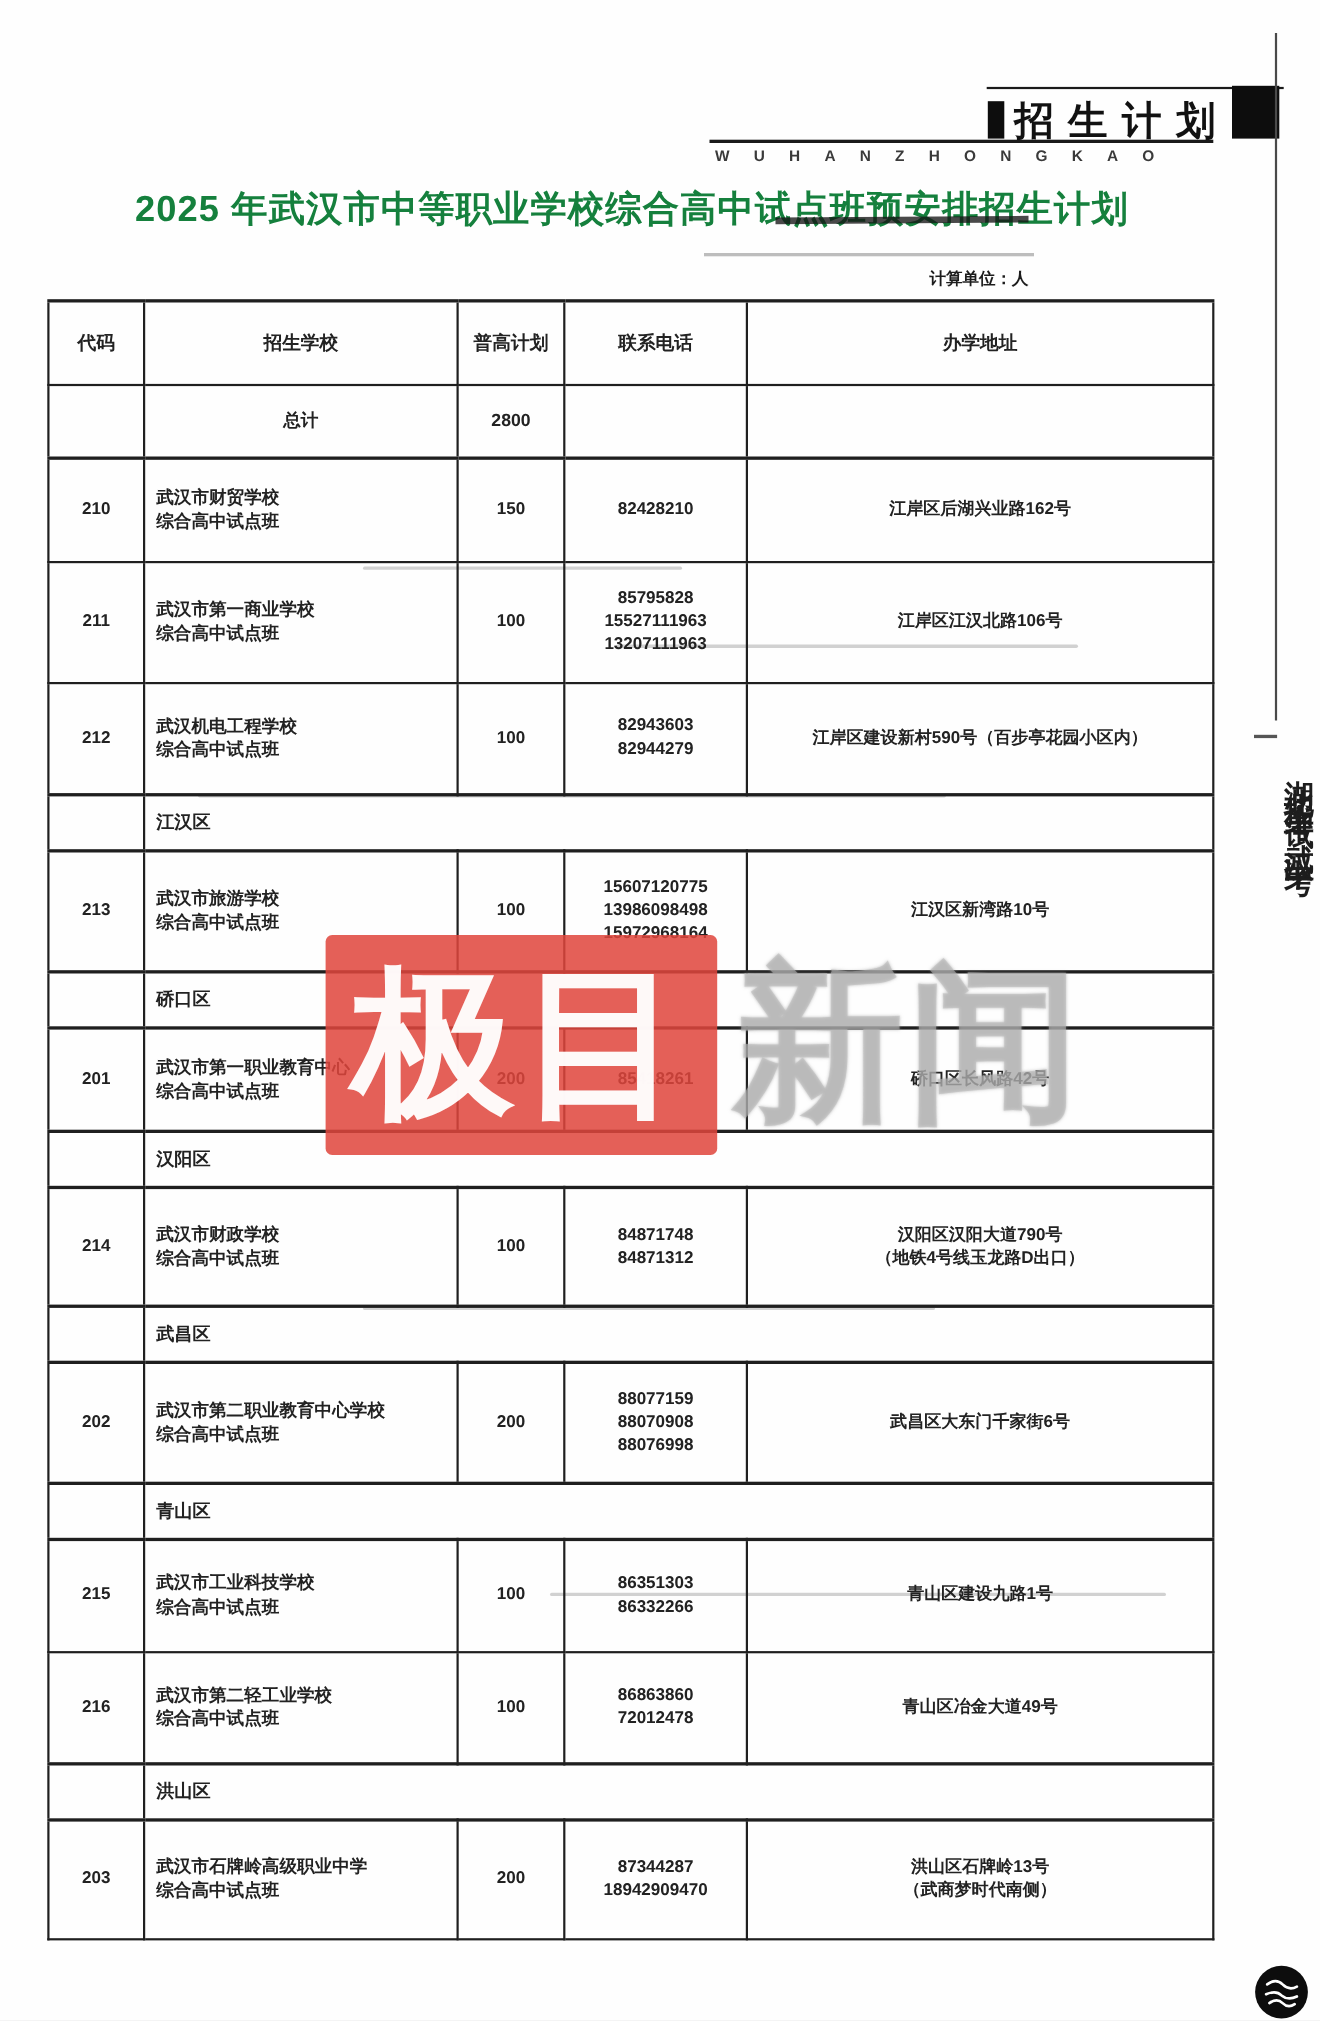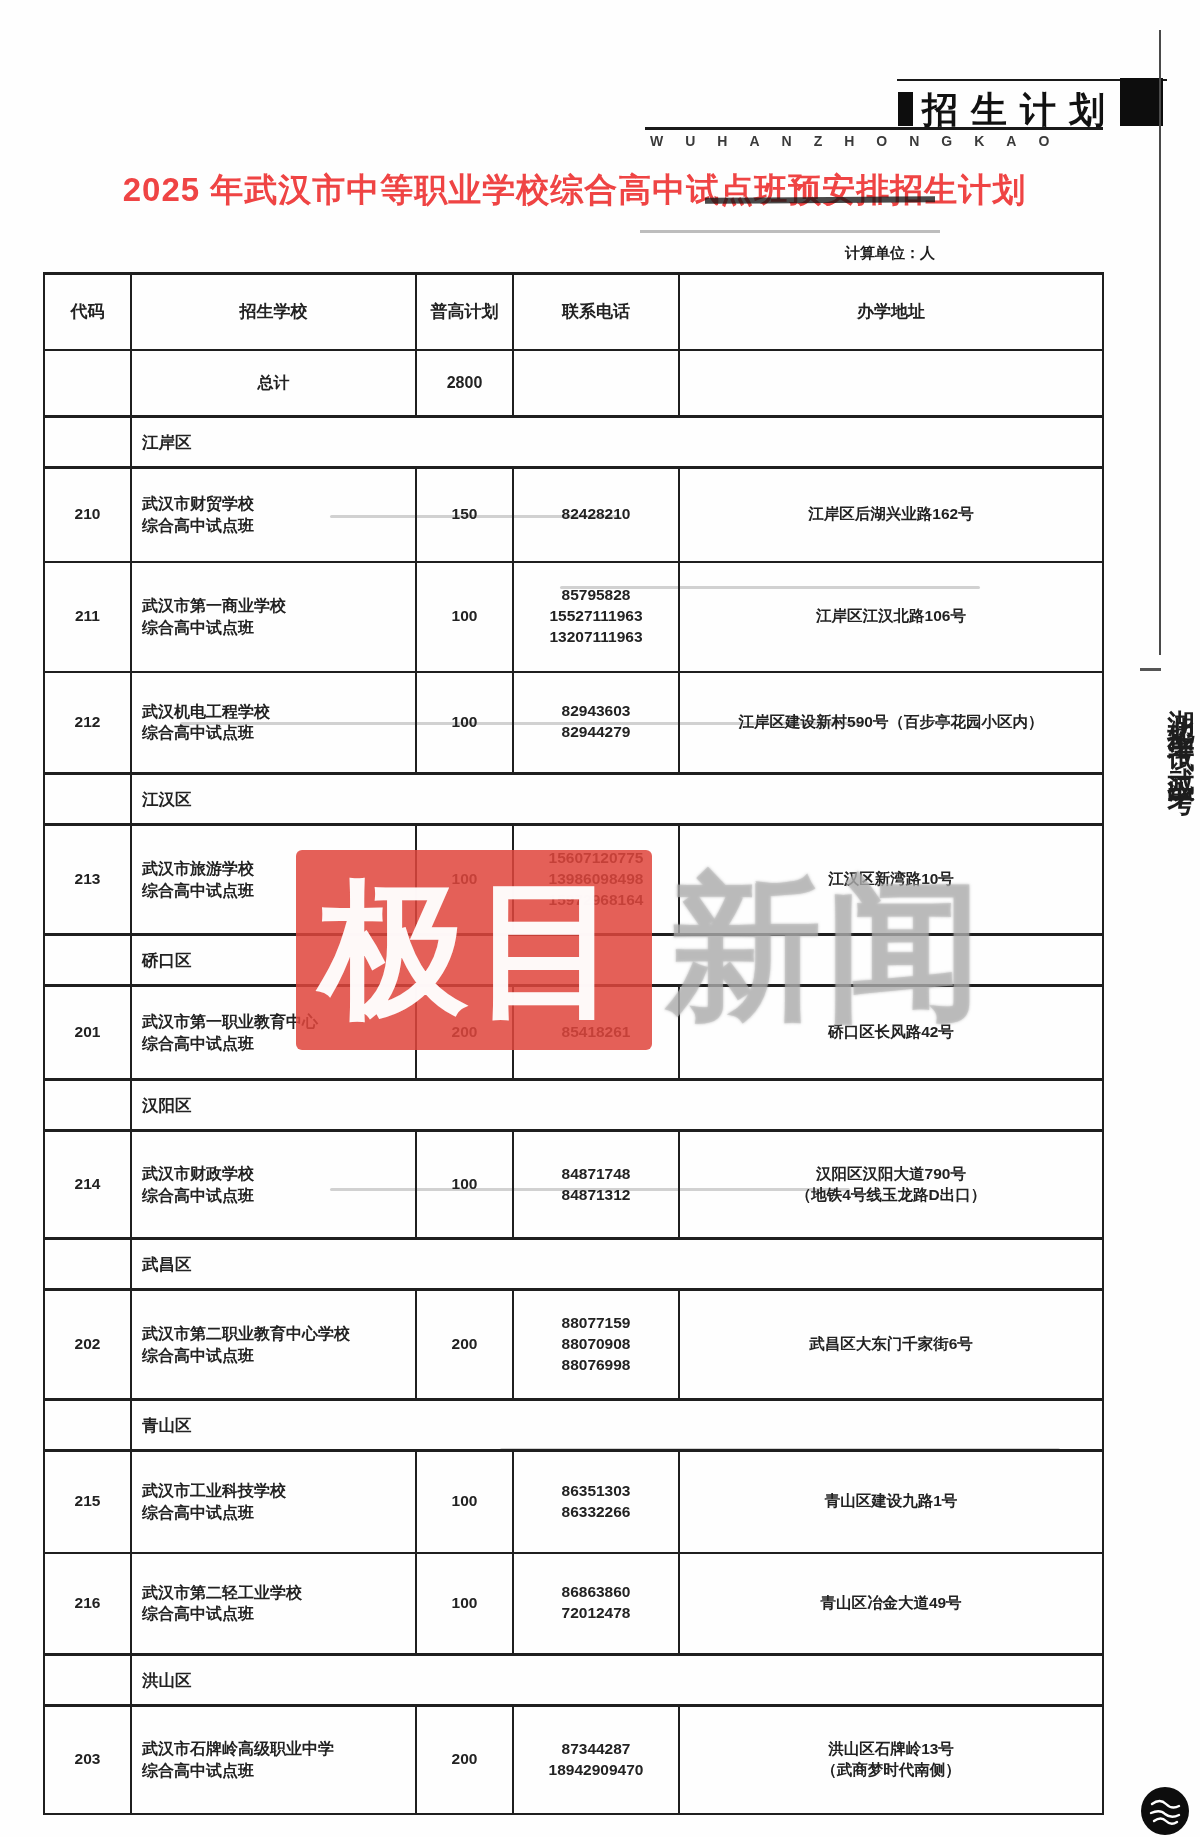--- a/index.html
+++ b/index.html
@@ -9,21 +9,21 @@
   
   .mh-topline{position:absolute;left:897px;top:79px;width:270px;height:2px;background:#1a1a1a;}
   .mh-tab{position:absolute;left:898px;top:92px;width:15px;height:34px;background:#0d0d0d;}
   .mh-title{position:absolute;left:922px;top:86px;font-size:36px;font-weight:700;letter-spacing:13px;color:#111;white-space:nowrap;}
   .mh-square{position:absolute;left:1120px;top:78px;width:43px;height:48px;background:#0d0d0d;}
   .mh-underline{position:absolute;left:645px;top:127px;width:458px;height:2.5px;background:#1a1a1a;}
   .mh-latin{position:absolute;left:650px;top:133px;font-size:14px;font-weight:700;letter-spacing:22px;color:#3a3a3a;white-space:nowrap;}
 
   
   .doc-title{position:absolute;left:45px;top:168px;width:1059px;text-align:center;
-             font-size:33px;font-weight:700;letter-spacing:1px;color:#ef4444;white-space:nowrap;}
+             font-size:33px;font-weight:700;letter-spacing:1px;color:#15803d;white-space:nowrap;}
   .unit-note{position:absolute;left:845px;top:244px;font-size:15px;font-weight:700;color:#1c1c1c;}
 
   
   .streak-dark{position:absolute;left:705px;top:197px;width:230px;height:6px;background:#161616;opacity:.78;transform:rotate(-.4deg);}
   .streak-gray{position:absolute;left:640px;top:230px;width:300px;height:3px;background:#9a9a9a;opacity:.65;}
   .streak{position:absolute;height:3px;background:#8f8f8f;opacity:.4;border-radius:2px;}
 
   
   table.plan{position:absolute;left:43px;top:272px;width:1059px;border-collapse:collapse;table-layout:fixed;}
   table.plan td,table.plan th{border:2px solid #1f1f1f;vertical-align:middle;padding:2px 4px;
@@ -99,24 +99,20 @@
           <th>联系电话</th>
           <th>办学地址</th>
         </tr>
         <tr class="total-row">
           <td></td>
           <td>总计</td>
           <td>2800</td>
           <td></td>
           <td></td>
         </tr>
-        <tr class="district-row">
-          <td></td>
-          <td colspan="4">江岸区</td>
-        </tr>
         <tr class="school-row" style="height: 94px;">
           <td>210</td>
           <td class="school-cell">
             <div>武汉市财贸学校</div>
             <div>综合高中试点班</div>
           </td>
           <td>150</td>
           <td class="phone-cell">
             <div>82428210</div>
           </td>

